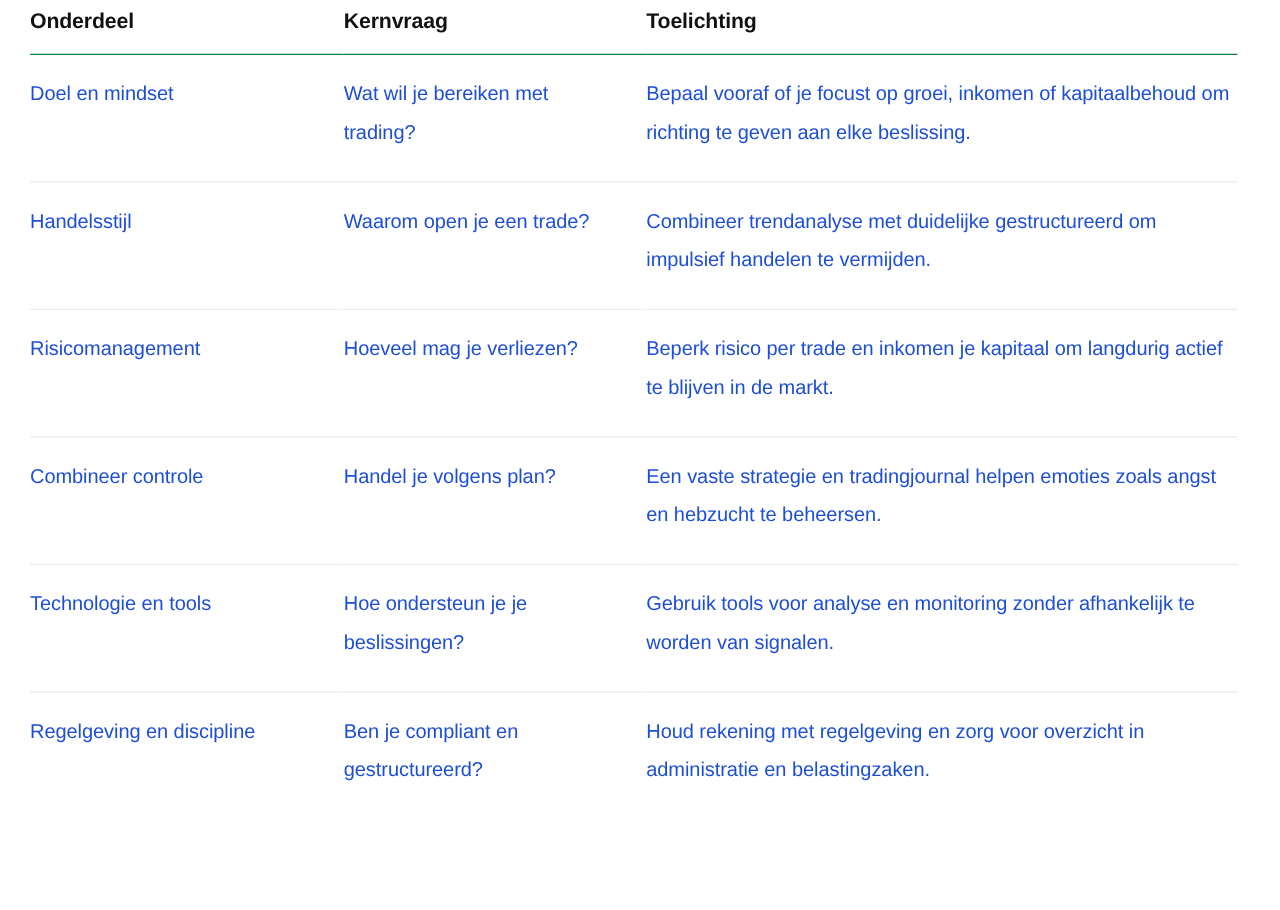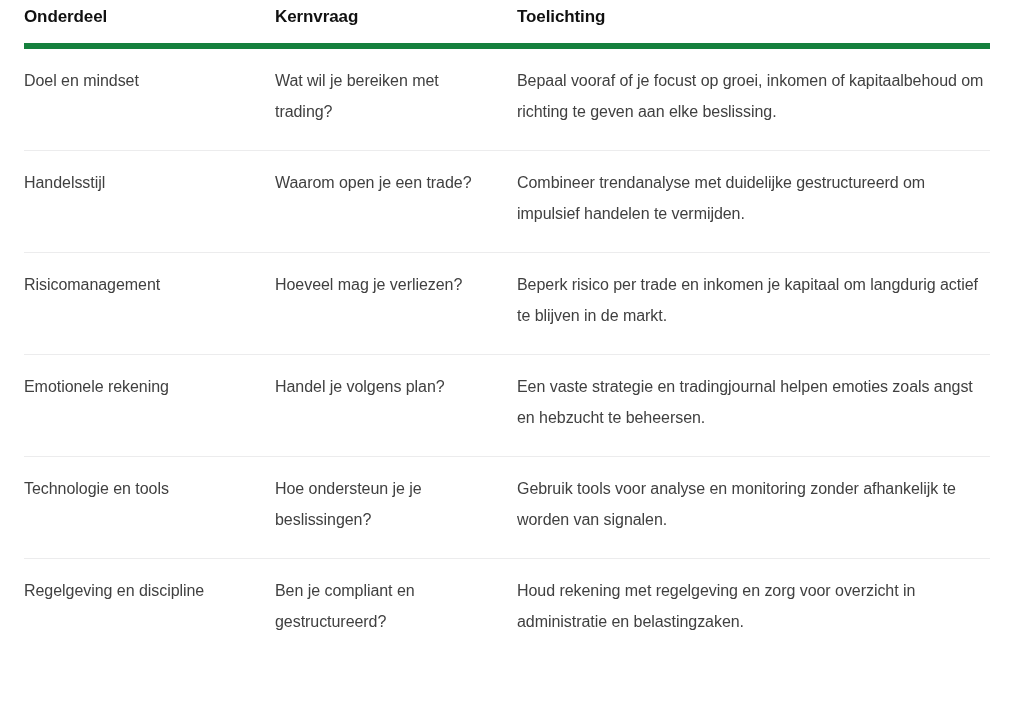--- a/index.html
+++ b/index.html
@@ -37,31 +37,31 @@
 
   thead th {
     text-align: left;
     vertical-align: top;
     font-size: 17px;
     line-height: 22px;
     font-weight: 700;
     letter-spacing: -0.1px;
     color: #111111;
     padding: 6px 14px 15px 0;
-    border-bottom: 6px solid #15803d;
+    border-bottom: 1px solid #15803d;
   }
 
   tbody td {
     text-align: left;
     vertical-align: top;
     font-size: 16px;
     line-height: 31px;
     font-weight: 400;
     letter-spacing: -0.05px;
-    color: #404040;
+    color: #1d4ed8;
     padding: 16px 14px 23px 0;
     border-bottom: 1px solid #ececed;
   }
 
   tbody tr:last-child td {
     border-bottom: none;
   }
 
   td.cell-onderdeel,
   td.cell-kernvraag {
@@ -99,21 +99,21 @@
         <td class="cell-onderdeel">Handelsstijl</td>
         <td class="cell-kernvraag">Waarom open je een trade?</td>
         <td class="cell-toelichting">Combineer trendanalyse met duidelijke gestructureerd om impulsief handelen te vermijden.</td>
       </tr>
       <tr>
         <td class="cell-onderdeel">Risicomanagement</td>
         <td class="cell-kernvraag">Hoeveel mag je verliezen?</td>
         <td class="cell-toelichting">Beperk risico per trade en inkomen je kapitaal om langdurig actief te blijven in de markt.</td>
       </tr>
       <tr>
-        <td class="cell-onderdeel">Emotionele rekening</td>
+        <td class="cell-onderdeel">Combineer controle</td>
         <td class="cell-kernvraag">Handel je volgens plan?</td>
         <td class="cell-toelichting">Een vaste strategie en tradingjournal helpen emoties zoals angst en hebzucht te beheersen.</td>
       </tr>
       <tr>
         <td class="cell-onderdeel">Technologie en tools</td>
         <td class="cell-kernvraag">Hoe ondersteun je je beslissingen?</td>
         <td class="cell-toelichting">Gebruik tools voor analyse en monitoring zonder afhankelijk te worden van signalen.</td>
       </tr>
       <tr>
         <td class="cell-onderdeel">Regelgeving en discipline</td>

